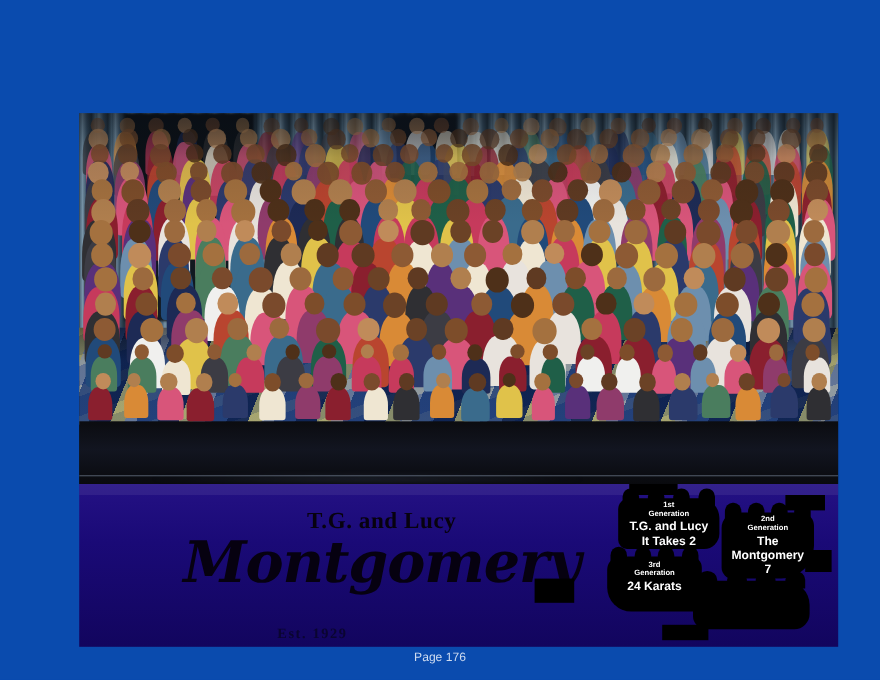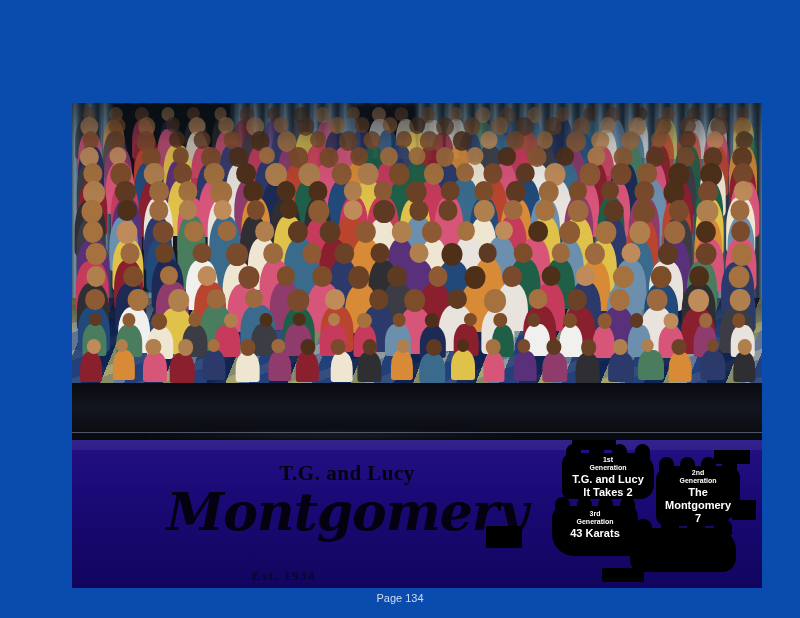--- a/index.html
+++ b/index.html
@@ -1531,22 +1531,22 @@
         <span class="gen-label">2nd</span>
         <span class="gen-label">Generation</span>
         <span class="gen-name">The</span>
         <span class="gen-name">Montgomery</span>
         <span class="gen-name">7</span>
       </div>
 
       <div class="gen-text gen3">
         <span class="gen-label">3rd</span>
         <span class="gen-label">Generation</span>
-        <span class="gen-name">43 Karats</span>
+        <span class="gen-name">24 Karats</span>
       </div>
 
     </div>
 
-    <div class="est">Est. 1934</div>
+    <div class="est">Est. 1929</div>
   </div>
 
-  <div class="page-no">Page 134</div>
+  <div class="page-no">Page 176</div>
 </div>
 
 </body></html>

